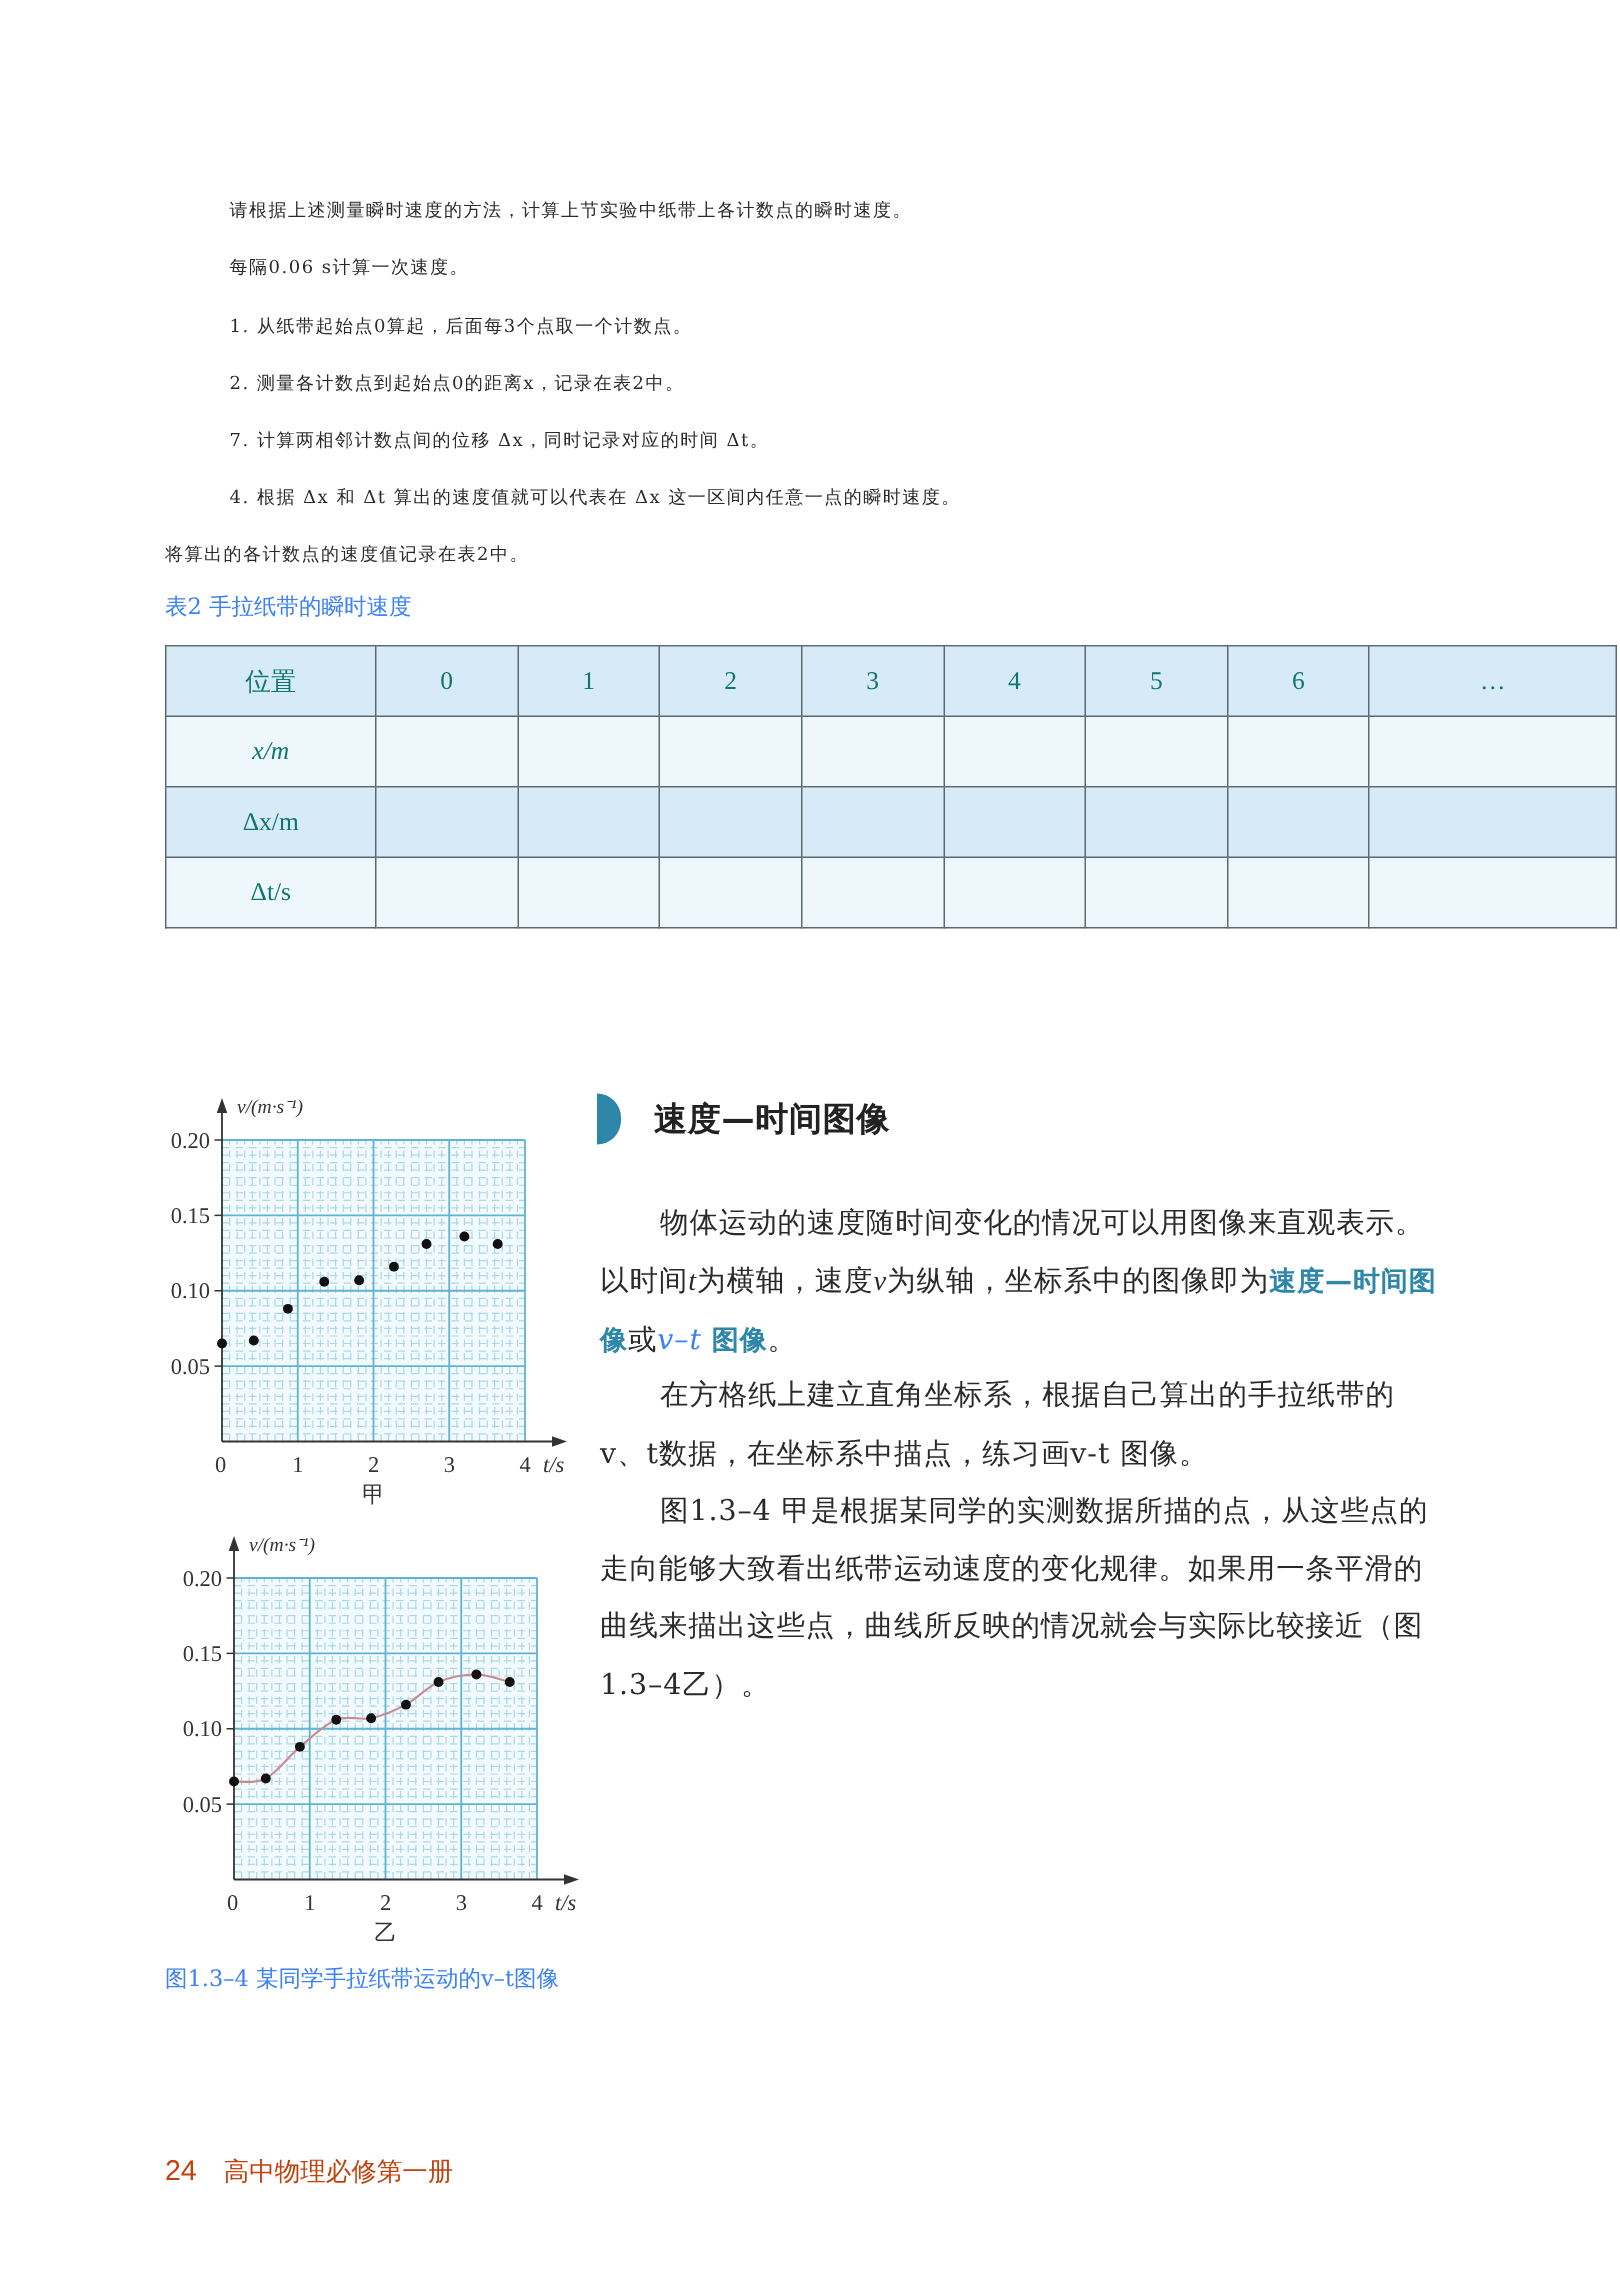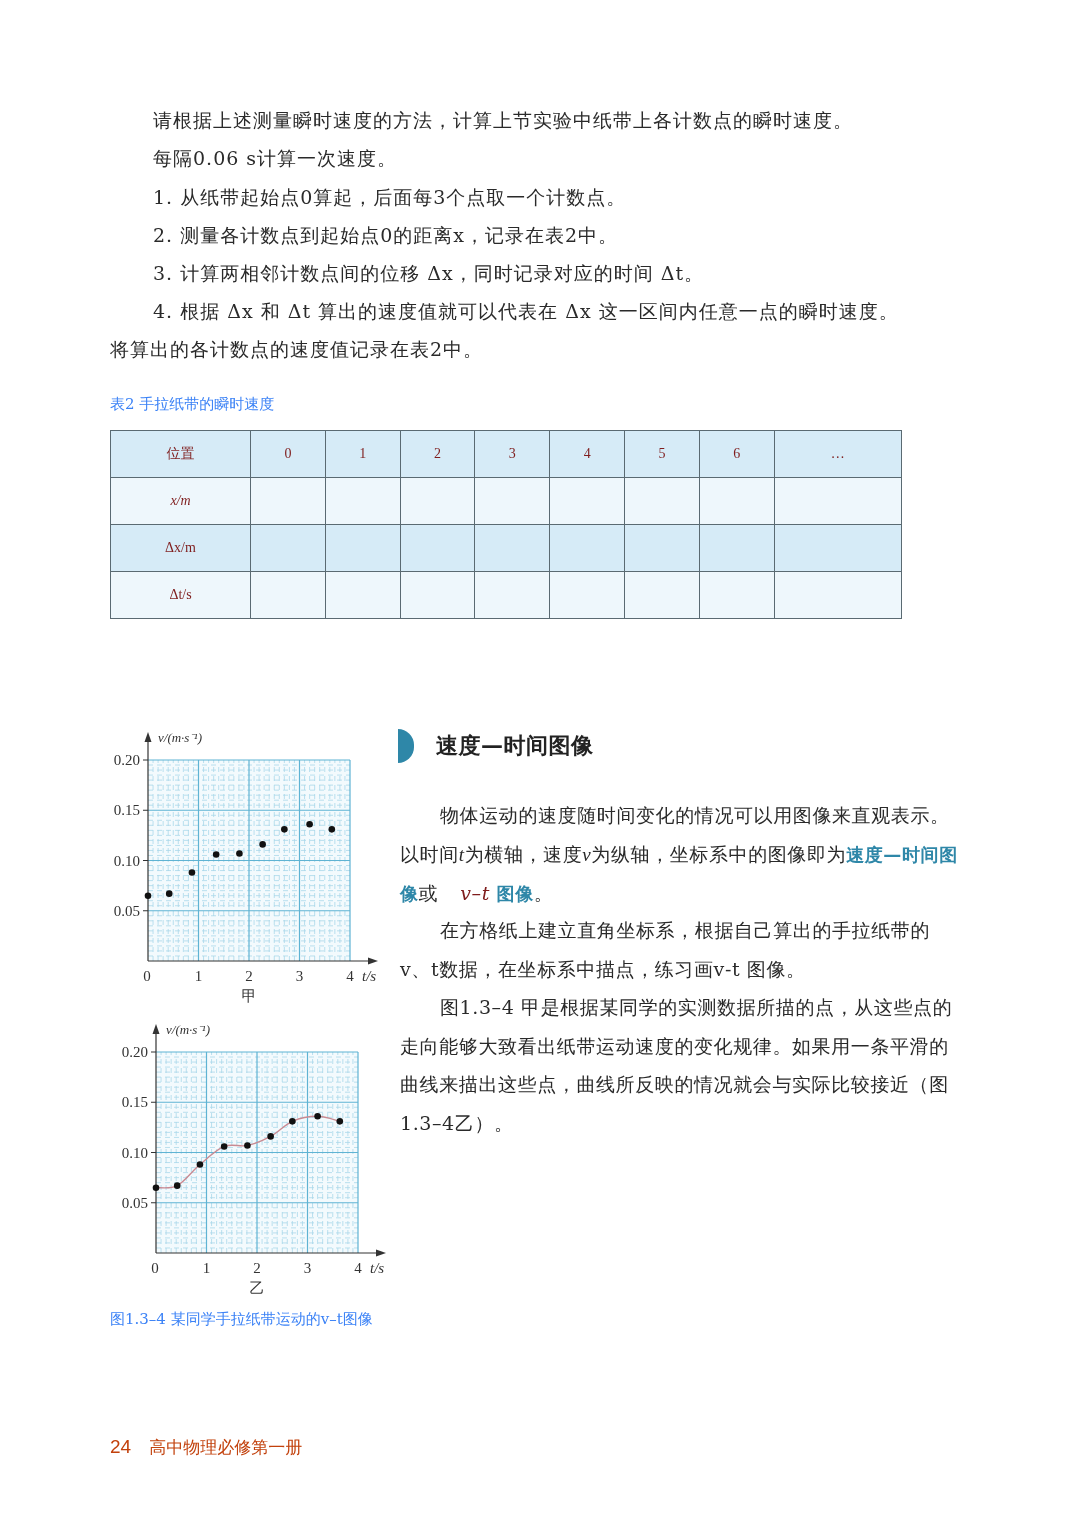--- a/index.html
+++ b/index.html
@@ -1,48 +1,48 @@
 <!DOCTYPE html>
 <html><head>
 <meta charset="utf-8">
 <style>
   html,body{margin:0;padding:0;background:#fff;}
   body{width:1080px;height:1527px;position:relative;overflow:hidden;
        font-family:"DejaVu Serif","Liberation Serif",serif;color:#2a2a2a;}
-  .p{position:absolute;font-size:19px;line-height:38px;letter-spacing:1px;white-space:nowrap;}
+  .p{position:absolute;font-size:12px;line-height:38px;letter-spacing:1px;white-space:nowrap;margin-top:20px;}
   .indent{left:153px;}
   .full{left:110px;}
   .it{font-style:italic;font-family:"Liberation Serif",serif;}
   .caption{position:absolute;font-size:15px;color:#3b82f6;}
-  table.t2{position:absolute;left:110px;top:430px;width:792px;border-collapse:collapse;
-           font-family:"Liberation Serif",serif;font-size:14px;color:#7f1d1d;}
+  table.t2{position:absolute;left:110px;top:430px;width:968px;border-collapse:collapse;
+           font-family:"Liberation Serif",serif;font-size:17px;color:#0f766e;}
   table.t2 td{border:1.5px solid #5a6a72;height:44px;text-align:center;vertical-align:middle;}
   table.t2 tr.blue td{background:#d6ebf7;}
   table.t2 tr.light td{background:#eef7fc;}
   table.t2 td.rowhead{width:137px;}
   .fig{position:absolute;}
   .fig svg text{font-family:"Liberation Serif",serif;}
   .heading{position:absolute;left:398px;top:729px;display:flex;align-items:center;}
   .heading .tab{width:16px;height:34px;background:#2e87a8;border-radius:0 17px 17px 0;}
   .heading .title{margin-left:22px;font-family:"DejaVu Sans","Liberation Sans",sans-serif;
         font-size:22px;font-weight:bold;color:#222;letter-spacing:0.5px;}
   .rt{position:absolute;left:400px;font-size:19px;line-height:38.5px;width:560px;letter-spacing:0.6px;}
   .hl{color:#2e87a8;font-family:"DejaVu Sans","Liberation Sans",sans-serif;font-weight:bold;font-size:18px;}
-  .hl-it{color:#7f1d1d;font-style:italic;margin-left:22px;}
+  .hl-it{color:#3b82f6;font-style:italic;}
   .footer{position:absolute;left:110px;top:1436px;font-size:17px;color:#c2410c;}
   .footer .num{font-family:"Liberation Sans",sans-serif;font-size:19px;margin-right:18px;}
 </style>
 </head>
 <body>
 
 <div class="p indent" style="top:101px">请根据上述测量瞬时速度的方法，计算上节实验中纸带上各计数点的瞬时速度。</div>
 <div class="p indent" style="top:139px">每隔0.06 s计算一次速度。</div>
 <div class="p indent" style="top:178px">1. 从纸带起始点0算起，后面每3个点取一个计数点。</div>
 <div class="p indent" style="top:216px">2. 测量各计数点到起始点0的距离x，记录在表2中。</div>
-<div class="p indent" style="top:254px">3. 计算两相邻计数点间的位移 Δx，同时记录对应的时间 Δt。</div>
+<div class="p indent" style="top:254px">7. 计算两相邻计数点间的位移 Δx，同时记录对应的时间 Δt。</div>
 <div class="p indent" style="top:292px">4. 根据 Δx 和 Δt 算出的速度值就可以代表在 Δx 这一区间内任意一点的瞬时速度。</div>
 <div class="p full" style="top:330px">将算出的各计数点的速度值记录在表2中。</div>
 
 <div class="caption" style="left:110px;top:395px;font-family:'DejaVu Serif',serif;">表2   手拉纸带的瞬时速度</div>
 <table class="t2">
   <tbody>
       <tr class="blue">
     <td class="rowhead">位置</td>
     <td>0</td>
     <td>1</td>

